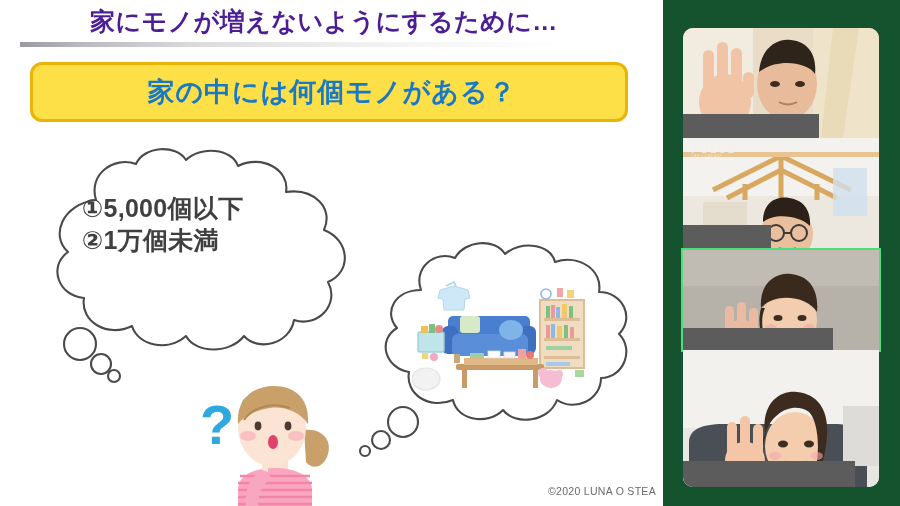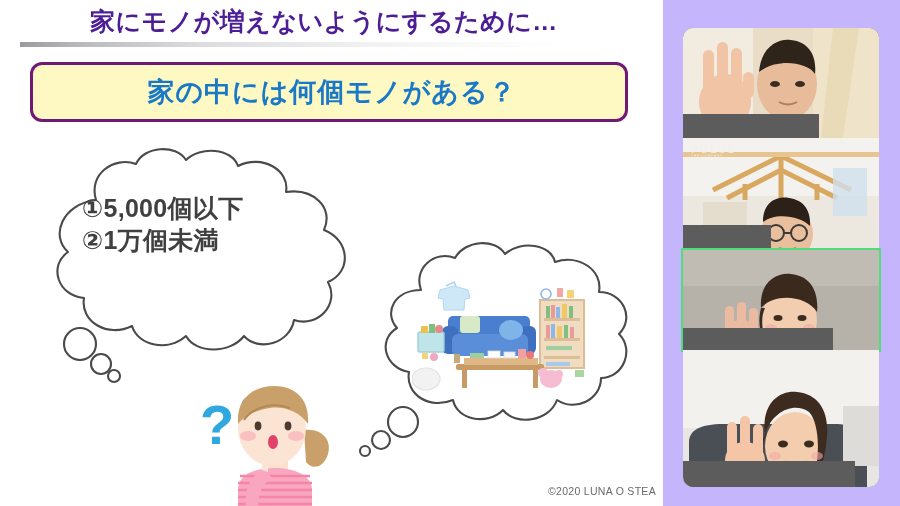--- a/index.html
+++ b/index.html
@@ -14,21 +14,21 @@
     font-size:25px;font-weight:bold;color:#4c1d95;letter-spacing:0.5px;
     white-space:nowrap;line-height:34px;margin-left:12px;
   }
   #title-rule{
     position:absolute;left:20px;top:42px;width:640px;height:5px;
     background:linear-gradient(to right,#9a9a9e 0%,#b9b9bd 9%,#dcdcdf 28%,#f2f2f3 55%,#ffffff 85%);
   }
 
   #question-box{
     position:absolute;left:30px;top:62px;width:598px;height:60px;
-    border:3px solid #701a75;border-radius:12px;background:#fef9c3;box-sizing:border-box;
+    border:3px solid #eab308;border-radius:12px;background:#fde047;box-sizing:border-box;
   }
   #question-text{
     position:absolute;left:0;top:0;width:598px;height:54px;line-height:54px;
     text-align:center;font-size:27px;font-weight:bold;color:#1a79c6;letter-spacing:1px;
   }
 
   
   .bubble-svg{position:absolute;overflow:visible;}
   #left-bubble{left:18px;top:148px;}
   #right-bubble{left:355px;top:240px;}
@@ -48,21 +48,21 @@
   
   #room{position:absolute;left:412px;top:278px;width:200px;height:120px;}
 
   #copyright{
     position:absolute;left:548px;top:485px;
     font-size:10.5px;color:#6a6a6a;letter-spacing:0.3px;white-space:nowrap;text-align:right;
   }
 
   
   #video-rail{
-    position:absolute;left:663px;top:0;width:237px;height:506px;background:#c4b5fd;
+    position:absolute;left:663px;top:0;width:237px;height:506px;background:#14532d;
   }
   .tile{position:absolute;left:20px;width:196px;overflow:hidden;background:#2a2a2a;}
   .tile-img{position:absolute;left:0;top:0;width:100%;height:100%;}
   .name-bar{position:absolute;left:0;bottom:0;height:26px;background:#5c5c5c;}
   .tile.active{outline:2px solid #4ddd7a;outline-offset:0px;}
 
   #tile1{top:28px;height:110px;border-radius:10px 10px 0 0;}
   #tile2{top:138px;height:112px;}
   #tile3{top:250px;height:100px;}
   #tile4{top:350px;height:137px;border-radius:0 0 10px 10px;}

